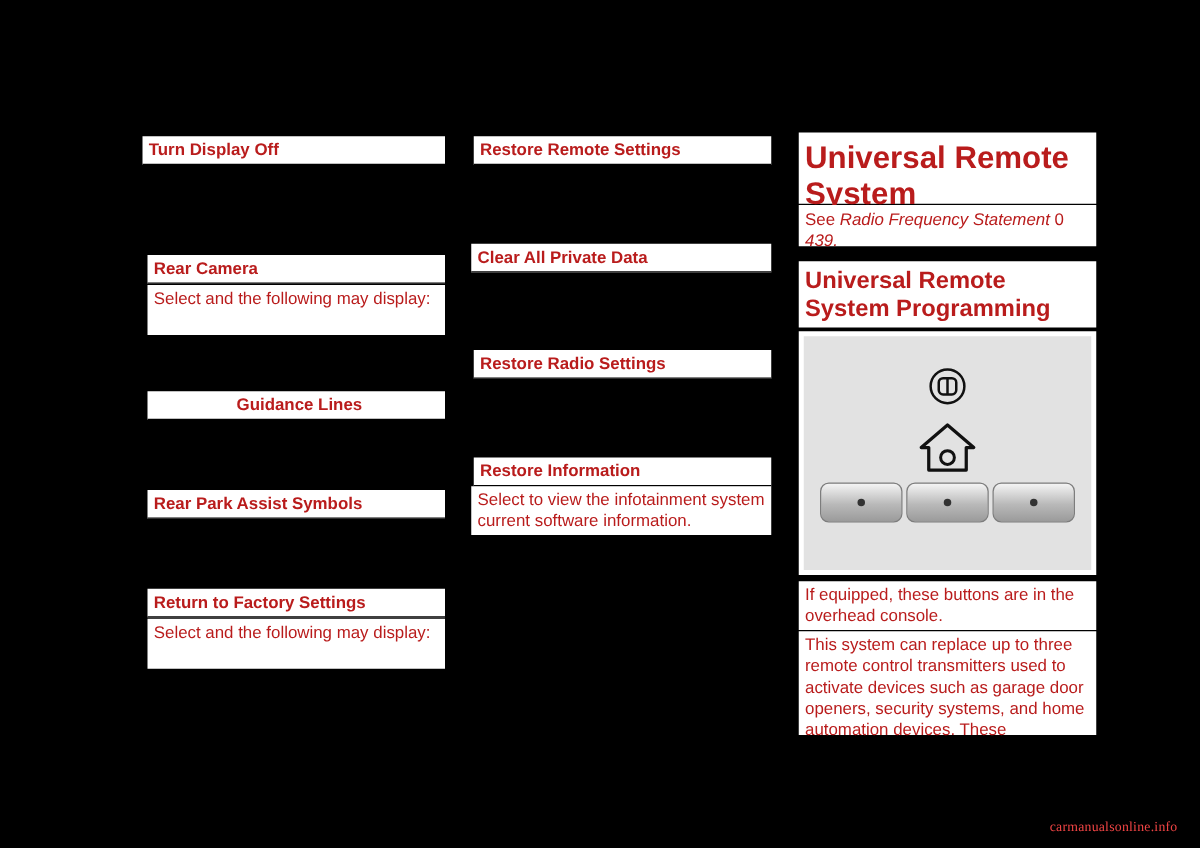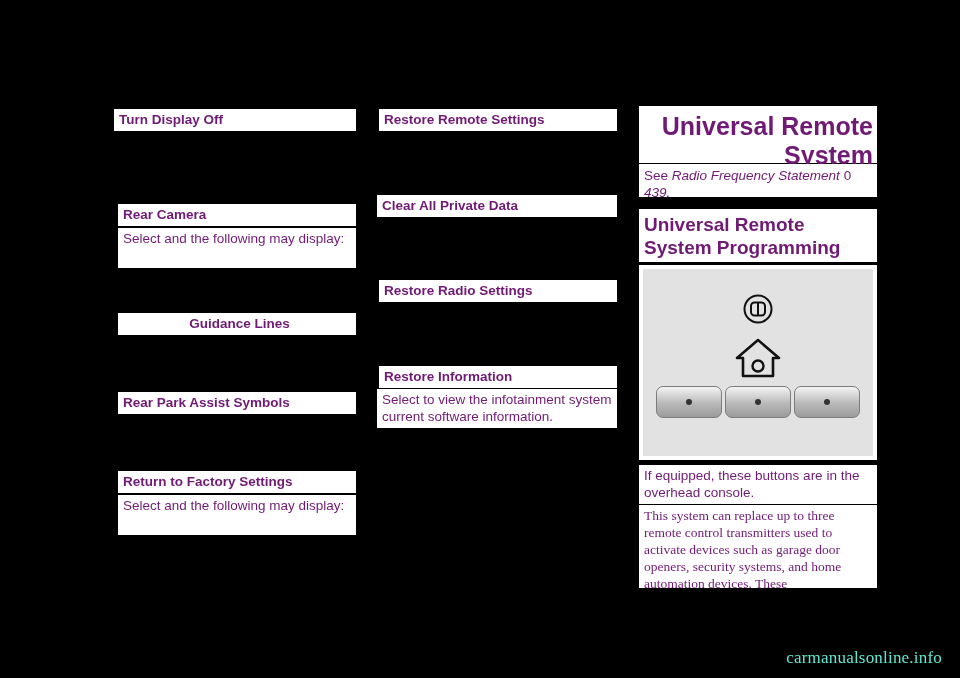--- a/index.html
+++ b/index.html
@@ -19,41 +19,40 @@
     left: 0; top: 0;
     width: 960px;
     height: 678px;
     background: #000000;
   }
 
   
   .block {
     position: absolute;
     background: #ffffff;
-    color: #701a75;
+    color: #b91c1c;
     box-sizing: border-box;
   }
   .heading {
     font-weight: bold;
     font-size: 13.5px;
     line-height: 16px;
     padding: 3px 0 3px 5px;
     border-bottom: 1.5px solid #000;
   }
   .body {
     font-size: 13.5px;
     line-height: 17px;
     padding: 2px 4px 3px 5px;
   }
   .bigheading {
     font-weight: bold;
     font-size: 25px;
     line-height: 29px;
     padding: 6px 4px 6px 5px;
-    text-align: right;
   }
   .medheading {
     font-weight: bold;
     font-size: 19px;
     line-height: 23px;
     padding: 4px 4px 4px 5px;
   }
   .see-line {
     font-size: 13.5px;
     line-height: 17px;
@@ -103,22 +102,22 @@
     margin: -3px 0 0 -3px;
     border-radius: 50%;
     background: #333;
   }
 
   
   .watermark {
     position: absolute;
     right: 18px;
     bottom: 10px;
-    color: #5eead4;
-    font-size: 17px;
+    color: #ef4444;
+    font-size: 11px;
     letter-spacing: 0.2px;
     font-family: "Liberation Serif", serif;
   }
 </style>
 </head>
 <body>
 
 <div class="page">
 
   <div class="block heading" style="left:114px; top:109px; width:242px;">Turn Display Off</div>
@@ -168,17 +167,17 @@
       <div class="btn-row">
         <div class="hb"></div>
         <div class="hb"></div>
         <div class="hb"></div>
       </div>
     </div>
   </div>
 
   <div class="block body" style="left:639px; top:465px; width:238px; height:39px;">If equipped, these buttons are in the overhead console.</div>
 
-  <div class="block body" style="left:639px; top:505px; width:238px; height:83px;font-family:Liberation Serif, serif;">This system can replace up to three remote control transmitters used to activate devices such as garage door openers, security systems, and home automation devices. These</div>
+  <div class="block body" style="left:639px; top:505px; width:238px; height:83px;">This system can replace up to three remote control transmitters used to activate devices such as garage door openers, security systems, and home automation devices. These</div>
 
   <div class="watermark">carmanualsonline.info</div>
 
 </div>
 
 </body></html>

